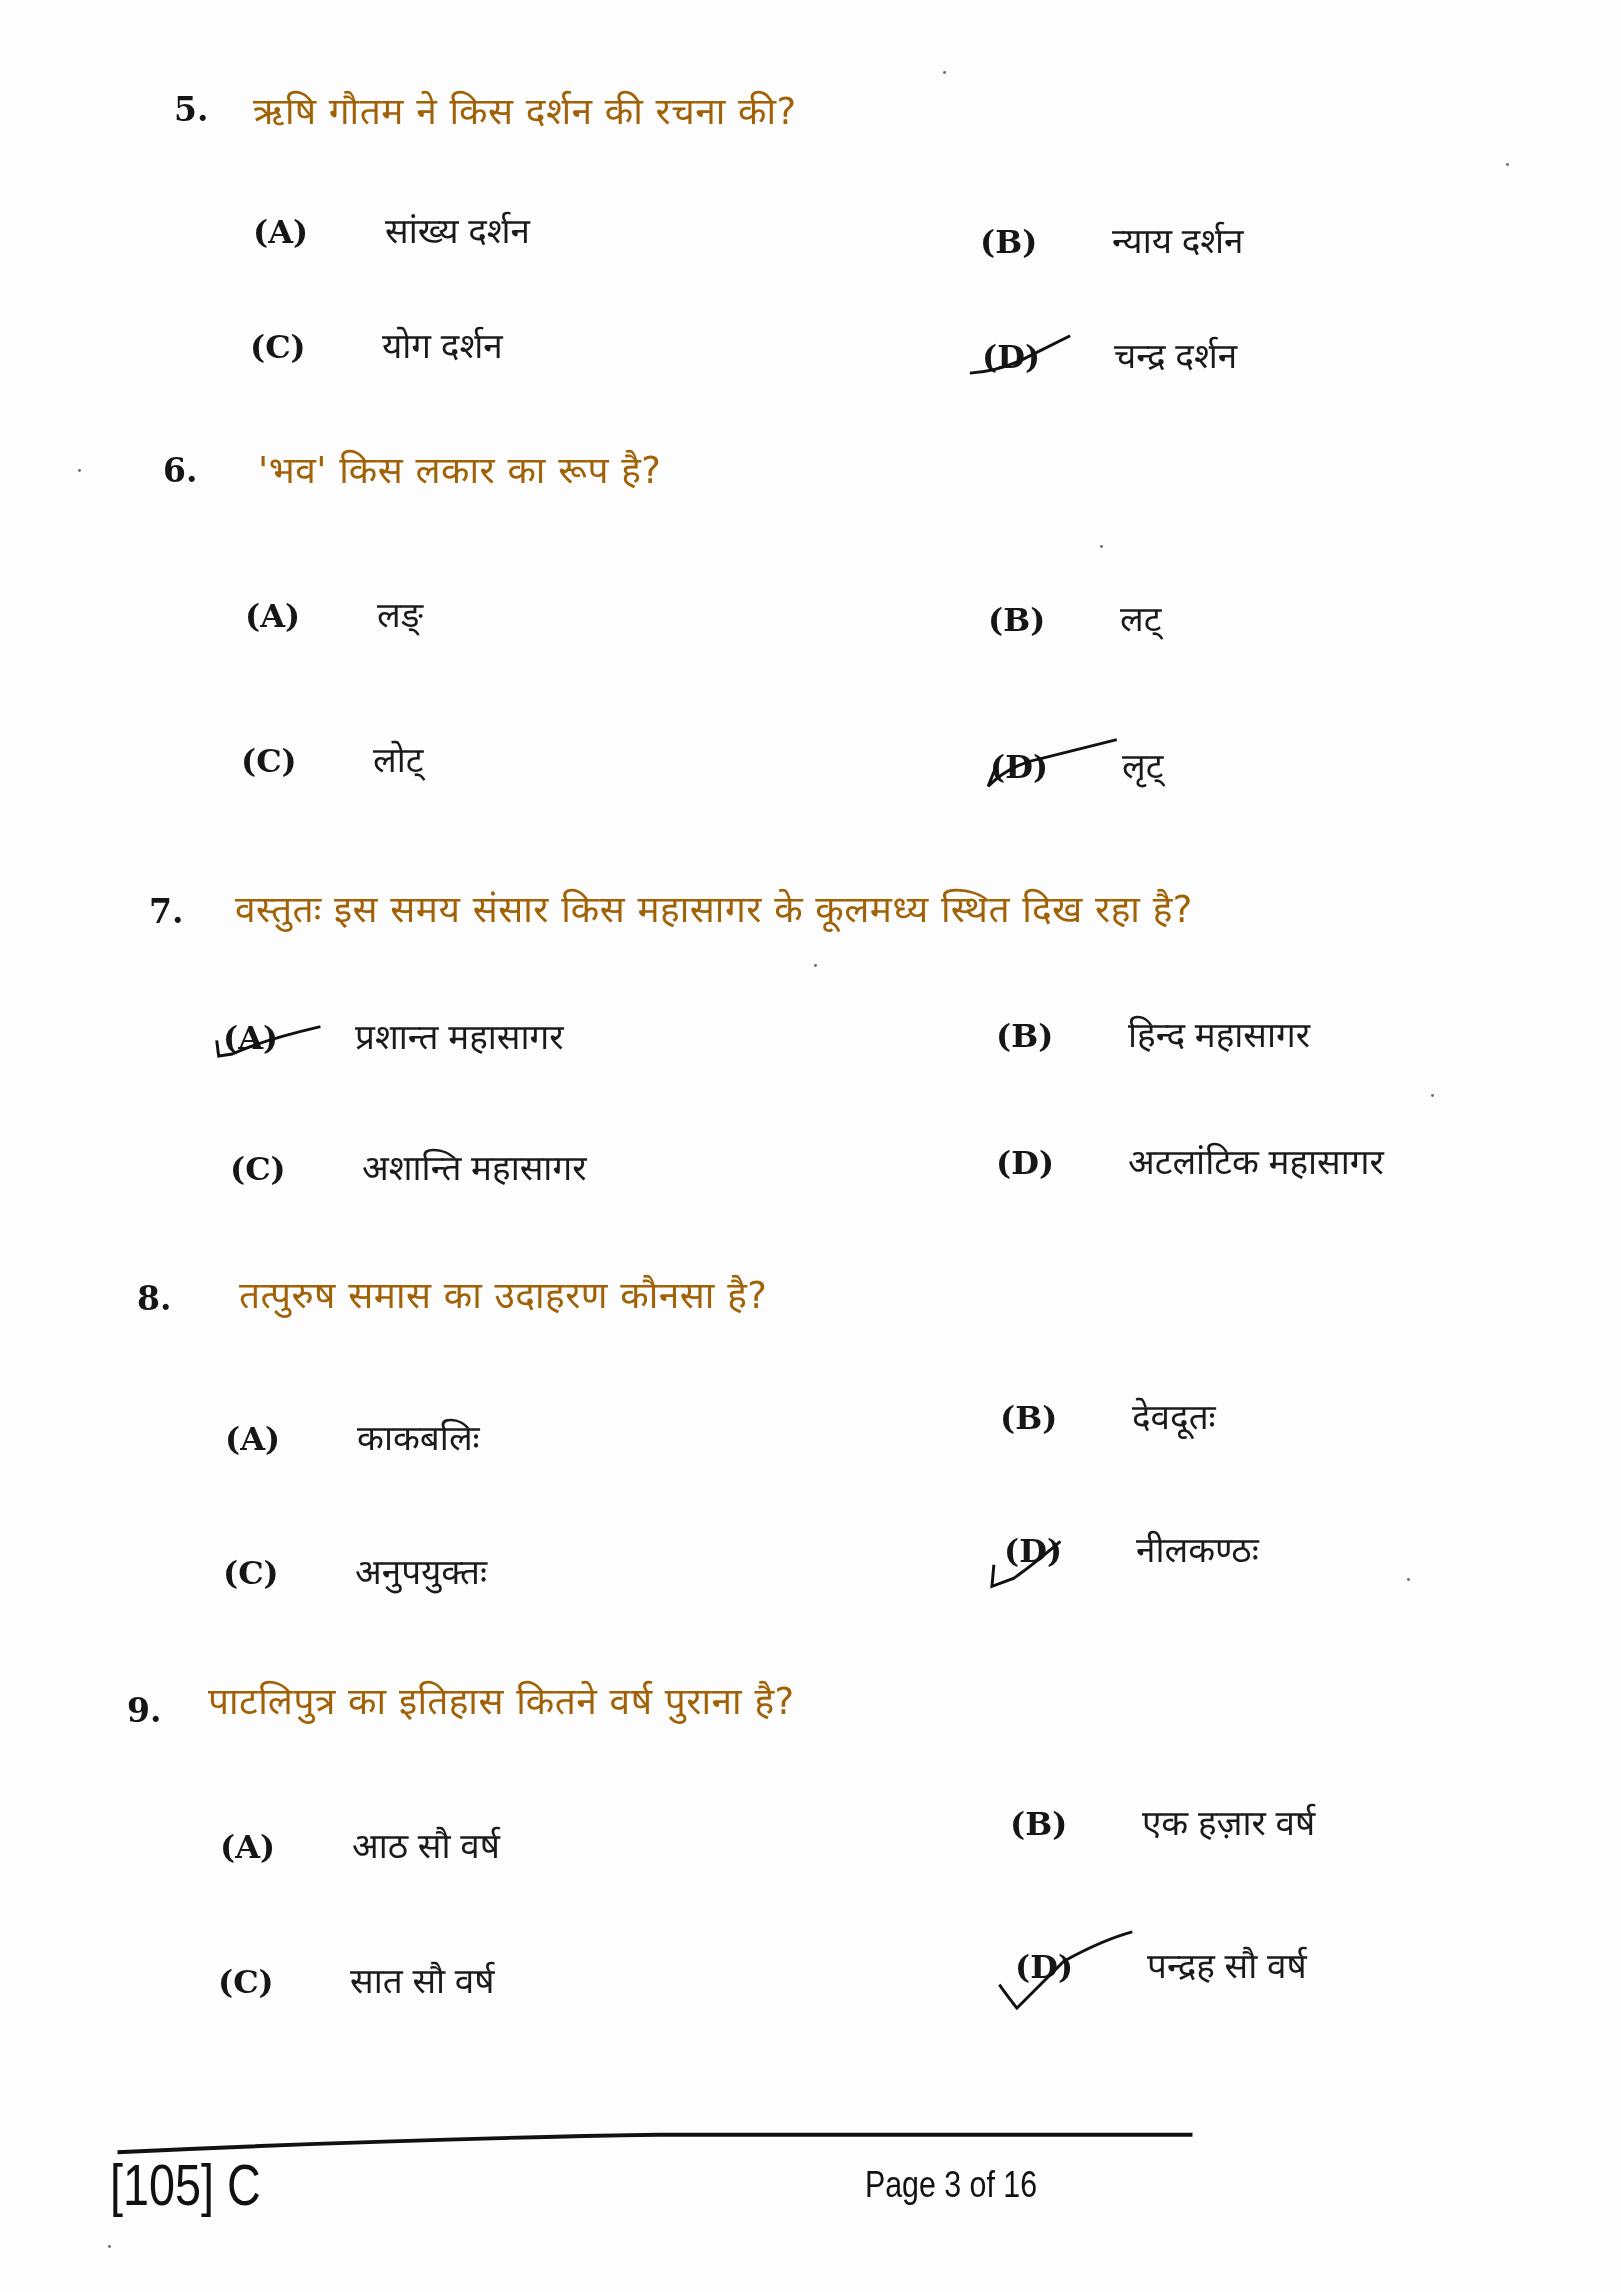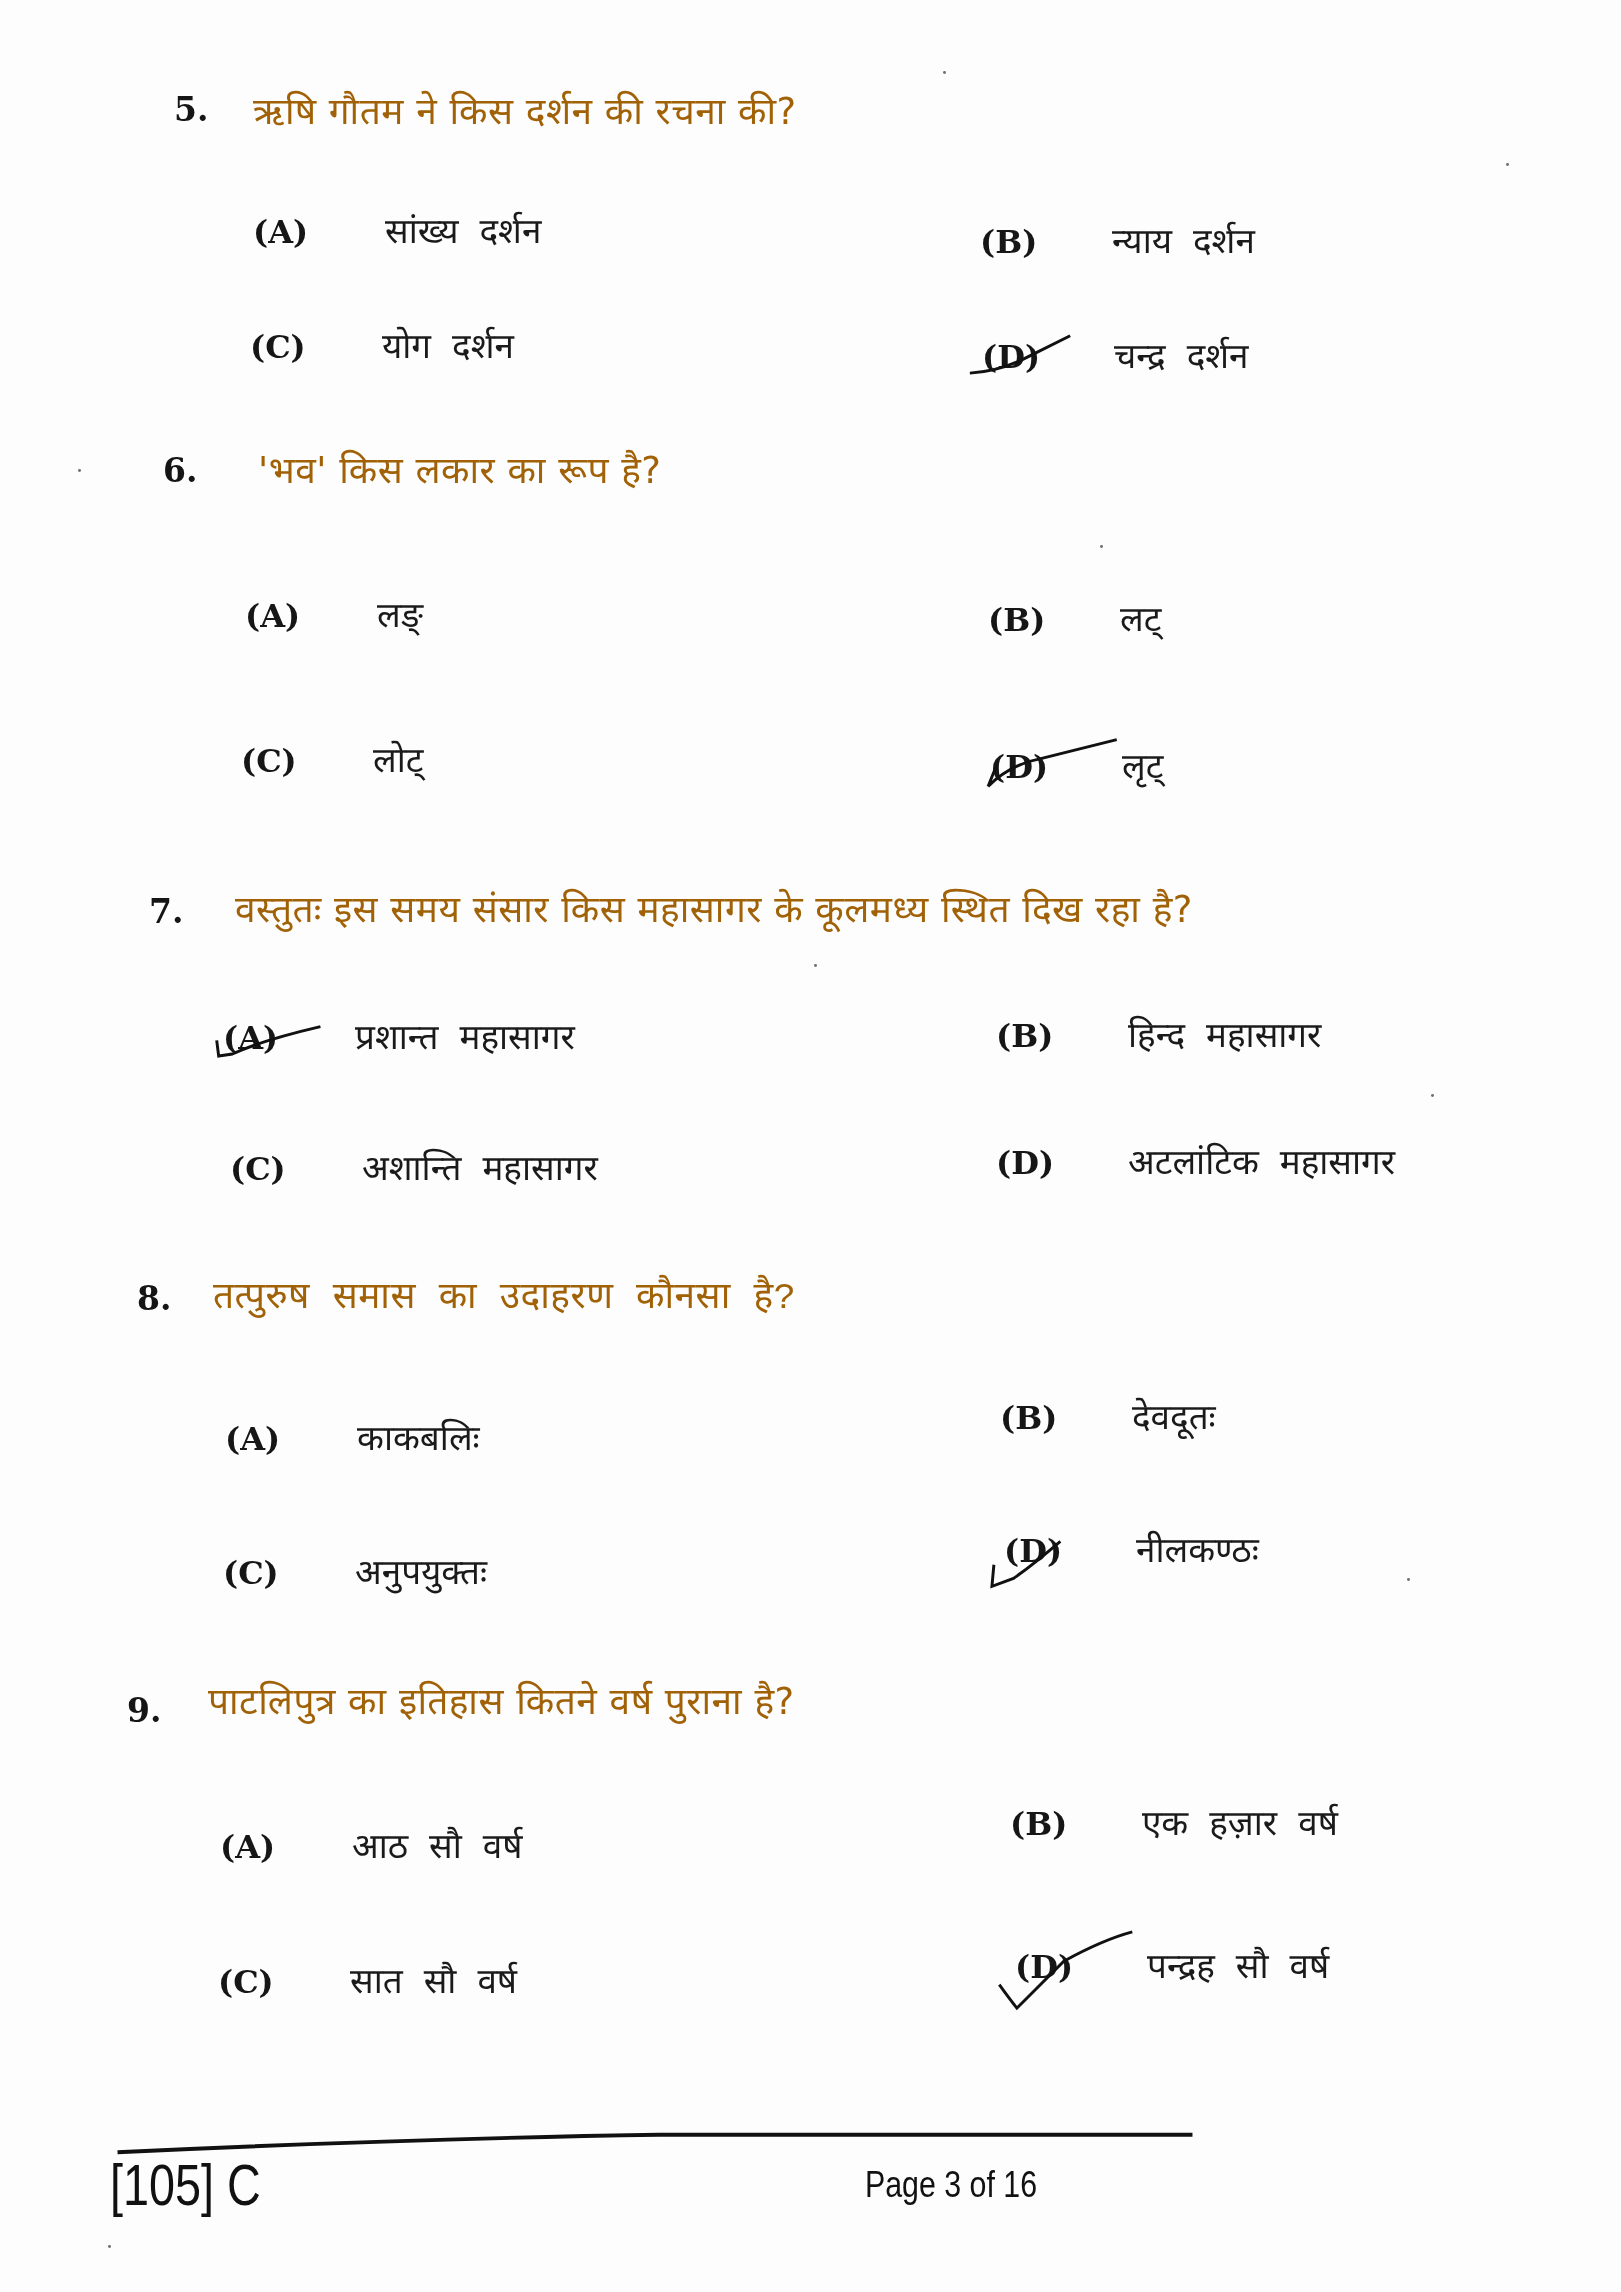--- a/index.html
+++ b/index.html
@@ -14,21 +14,21 @@
   }
   .qtext {
     position: absolute; font-family: "DejaVu Sans", sans-serif;
     font-size: 37px; color: #a16207; white-space: nowrap; letter-spacing: 0.5px;
   }
   .opt { position: absolute; display: flex; align-items: baseline; white-space: nowrap; }
   .opt-label {
     font-family: "DejaVu Serif", serif; font-weight: bold; font-size: 32px;
     color: #161616; width: 132px; display: inline-block; position: relative;
   }
-  .opt-text { font-family: Liberation Mono, monospace; font-size: 35px; color: #1a1a1a; }
+  .opt-text { font-family: Liberation Sans, sans-serif; font-size: 35px; color: #1a1a1a; }
   .tick { position: absolute; left: -19.6px; top: -21.6px; pointer-events: none; }
   .speck { position: absolute; width: 2.9px; height: 2.9px; background: #333; border-radius: 50%; opacity: 0.7; }
   .footer-rule { position: absolute; left: 110px; top: 2129px; width: 1090px; height: 29px; }
   .footer-code {
     position: absolute; left: 110px; top: 2152px; font-family: "Liberation Sans", sans-serif;
     font-size: 57px; color: #111; transform: scaleX(0.82); transform-origin: left top;
   }
   .footer-page {
     position: absolute; left: 865px; top: 2164px; font-family: "Liberation Sans", sans-serif;
     font-size: 37px; color: #111; transform: scaleX(0.82); transform-origin: left top;
@@ -112,21 +112,21 @@
       <span class="opt-text">अशान्ति महासागर</span>
     </div>
     <div class="opt" style="left:996px; top:1137px;">
       <span class="opt-label">(D)</span>
       <span class="opt-text">अटलांटिक महासागर</span>
     </div>
   </div>
 
   <div>
     <span class="qnum" style="left:137px; top:1279px;">8.</span>
-    <span class="qtext" style="left:213px; top:1268px;font-family:Liberation Mono, monospace;">तत्पुरुष समास का उदाहरण कौनसा है?</span>
+    <span class="qtext" style="left:239px; top:1268px;">तत्पुरुष समास का उदाहरण कौनसा है?</span>
     <div class="opt" style="left:225px; top:1413px;">
       <span class="opt-label">(A)</span>
       <span class="opt-text">काकबलिः</span>
     </div>
     <div class="opt" style="left:1000px; top:1392px;">
       <span class="opt-label">(B)</span>
       <span class="opt-text">देवदूतः</span>
     </div>
     <div class="opt" style="left:223px; top:1547px;">
       <span class="opt-label">(C)</span>

